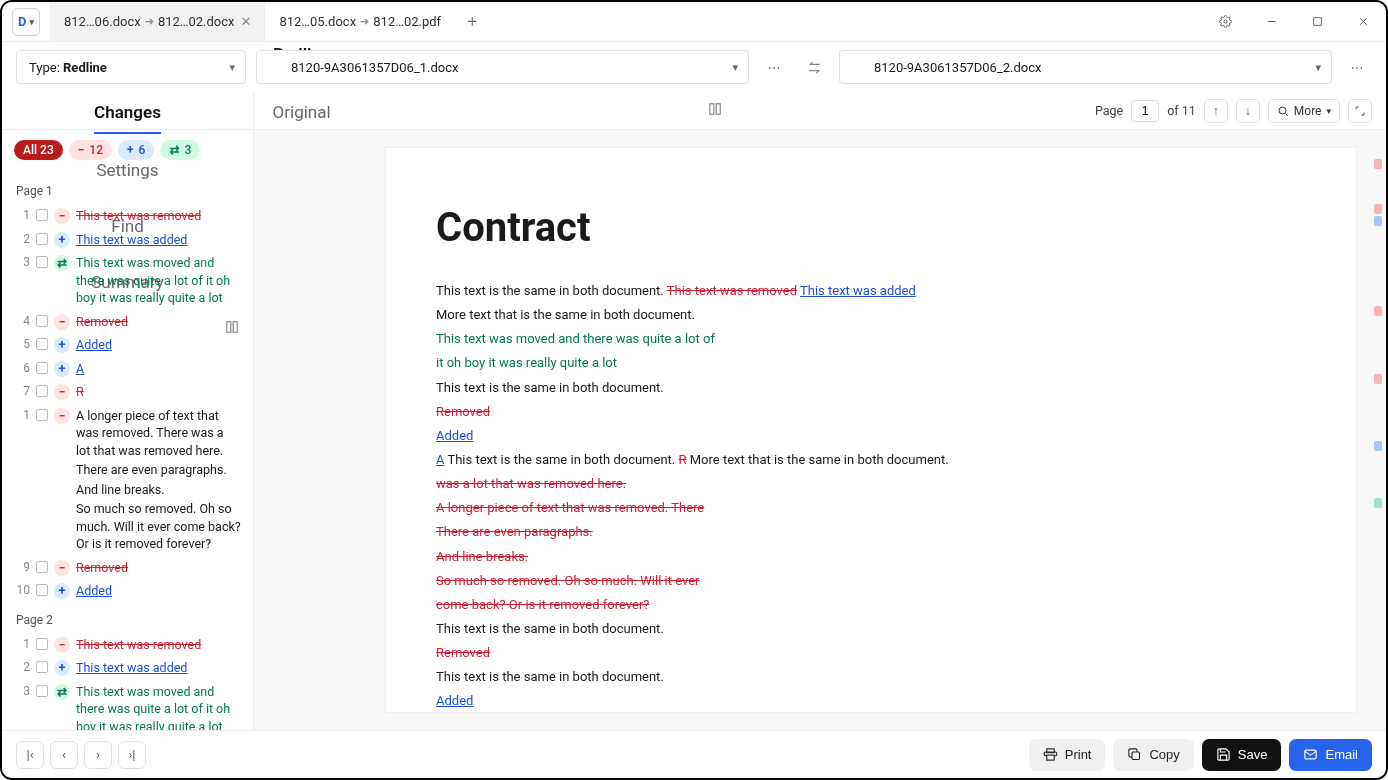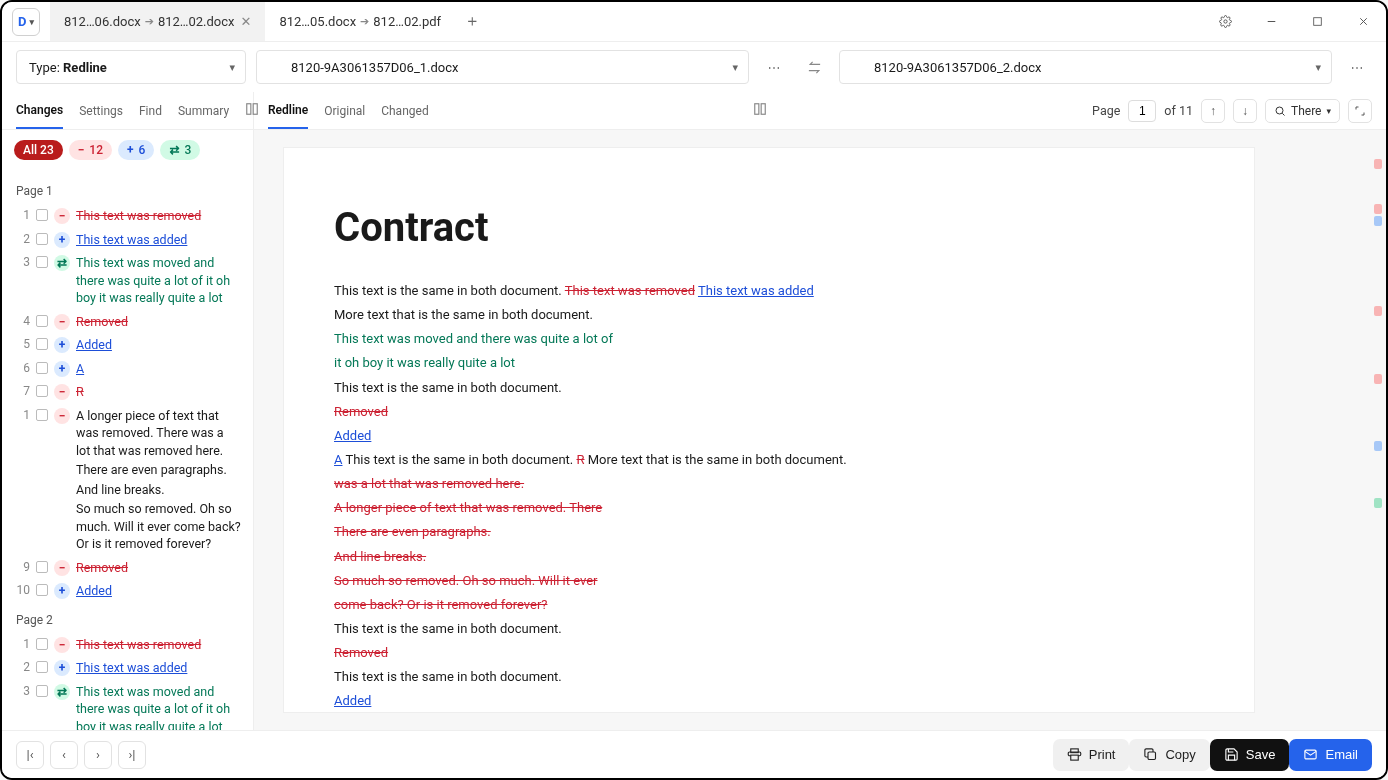--- a/index.html
+++ b/index.html
@@ -93,21 +93,22 @@
   flex-direction: column;
   min-height: 0;
 }
 .side-tabs, .doc-tabs {
   display: flex;
   align-items: center;
   gap: 16px;
   padding: 0 14px;
   height: 38px;
   border-bottom: 1px solid #eee;
-  font-size: 12px;
+  font-size: 17px;
+  flex-direction: column;
 }
 .side-tab, .doc-tab {
   color: #666;
   padding: 10px 0;
   cursor: pointer;
 }
 .side-tab.active, .doc-tab.active {
   color: #111;
   font-weight: 600;
   border-bottom: 2px solid #2563eb;
@@ -199,21 +200,21 @@
   display:flex; align-items:center; justify-content:center; color:#555; cursor:pointer;
   font-size:12px;
 }
 .zoom-btn {
   height:24px; border:1px solid #e2e2e2; border-radius:5px;
   display:flex; align-items:center; padding:0 8px; gap:5px; color:#333; cursor:pointer;
   font-size:12px;
 }
 .doc-canvas {
   flex:1; background:#f7f7f7;
-  display:flex; justify-content:flex-start;
+  display:flex; justify-content:flex-end;
   overflow-y:auto;
   padding: 18px 30px;
   position:relative;
 }
 .page-surface {
   width: 970px;
   background:#fff;
   padding: 56px 50px;
   box-shadow: 0 0 0 1px #eee;
 }
@@ -235,21 +236,21 @@
 .footer {
   height:48px; border-top:1px solid #eee;
   display:flex; align-items:center; padding:0 14px; gap:8px;
   background:#fff;
 }
 .foot-nav { display:flex; gap:6px; }
 .foot-btn {
   width:28px; height:28px; border:1px solid #e2e2e2; border-radius:6px;
   display:flex; align-items:center; justify-content:center; color:#555; cursor:pointer;
 }
-.foot-actions { margin-left:auto; display:flex; }
+.foot-actions { margin-left:auto; display:flex; gap:8px; }
 .action-btn {
   height:32px; padding:0 14px; border-radius:7px;
   display:flex; align-items:center; gap:7px; font-size:13px; font-weight:500;
   cursor:pointer; border:none;
 }
 .action-btn.light { background:#f0f0f0; color:#222; }
 .action-btn.dark { background:#111; color:#fff; }
 .action-btn.blue { background:#2563eb; color:#fff; }
 .action-btn svg { width:15px; height:15px; }
 </style>
@@ -461,21 +462,21 @@
         <span>Page</span>
         <input class="page-input" value="1" style="">
         <span>of 11</span>
         <div class="nav-btn">↑</div>
         <div class="nav-btn">↓</div>
         <div class="zoom-btn">
           <svg width="12" height="12" viewBox="0 0 24 24" fill="none" stroke="currentColor" stroke-width="2">
               <circle cx="11" cy="11" r="7"></circle>
               <line x1="21" y1="21" x2="16.5" y2="16.5"></line>
             </svg>
-          <span>There</span>
+          <span>More</span>
           <span style="font-size:9px;">▾</span>
         </div>
         <div class="nav-btn">
           <svg width="12" height="12" viewBox="0 0 24 24" fill="none" stroke="currentColor" stroke-width="2">
               <path d="M4 9V4h5"></path>
               <path d="M20 15v5h-5"></path>
             </svg>
         </div>
       </div>
     </div>

